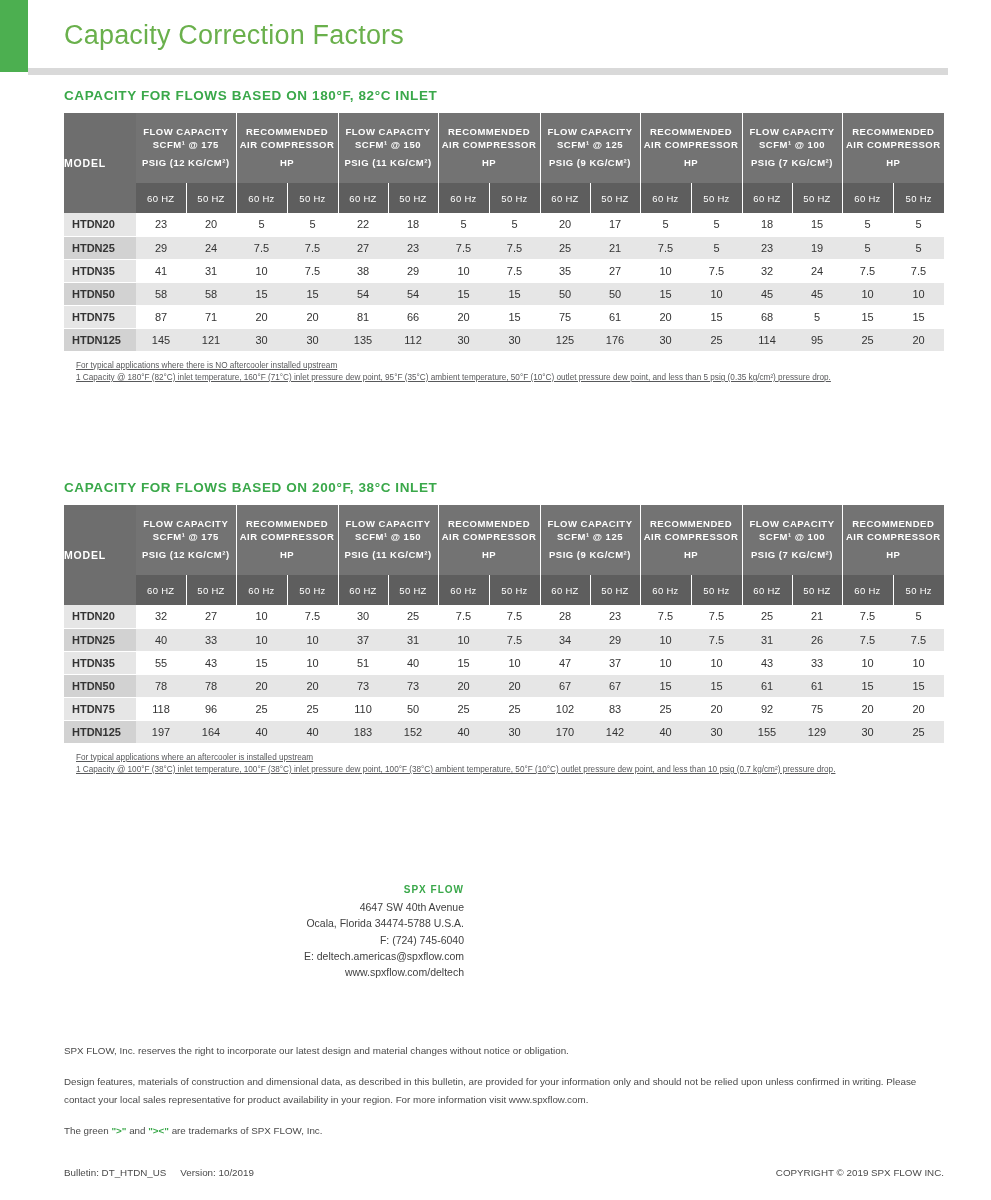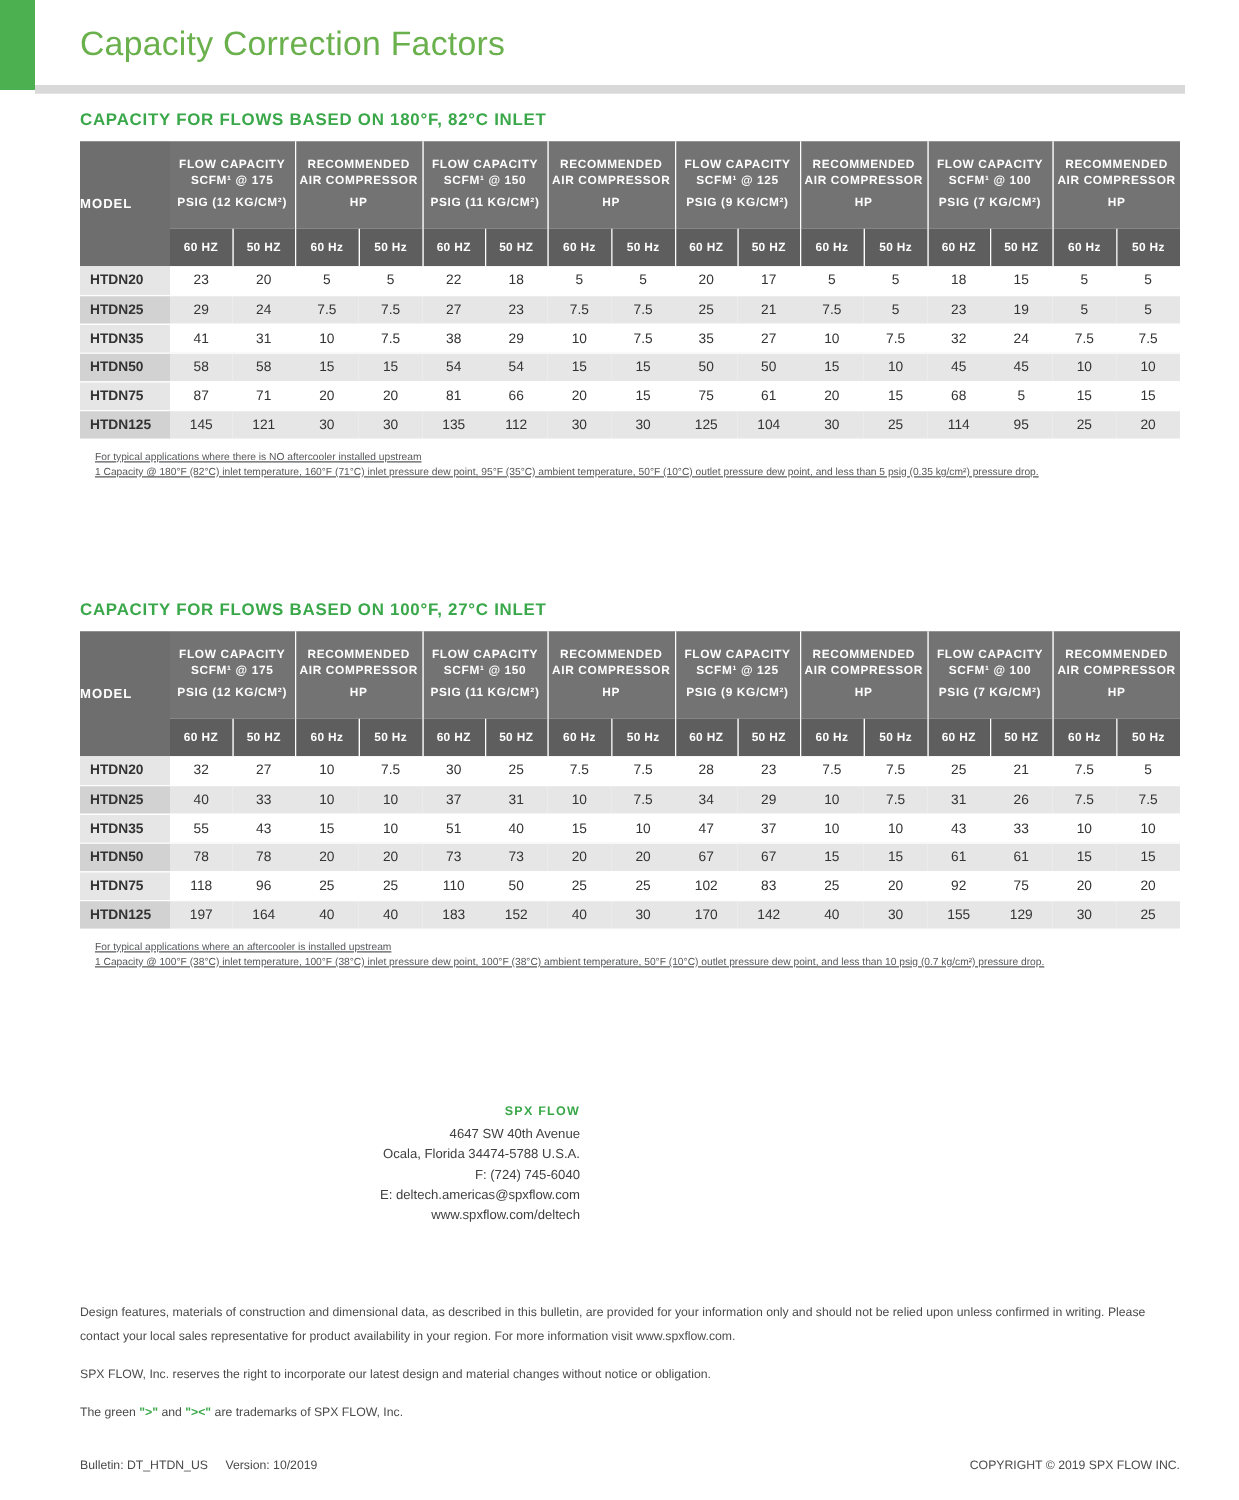--- a/index.html
+++ b/index.html
@@ -77,21 +77,21 @@
     font-weight: bold;
     letter-spacing: 0.8px;
     text-align: left;
     padding-left: 8px;
     vertical-align: middle;
   }
   .hdr-sub {
     background: #5e5e5e;
     color: #ffffff;
     font-size: 9.5px;
-    font-weight: bold;
+    font-weight: normal;
     text-align: center;
     height: 30px;
     border-left: 1px solid #ffffff;
     letter-spacing: 0.3px;
   }
   .hdr-sub.first { border-left: none; }
   .grp-title { display:block; }
   .grp-sub { display:block; }
   tbody tr td {
     height: 23px;
@@ -333,38 +333,38 @@
         <td class="model">HTDN125</td>
         <td>145</td>
         <td>121</td>
         <td>30</td>
         <td>30</td>
         <td>135</td>
         <td>112</td>
         <td>30</td>
         <td>30</td>
         <td>125</td>
-        <td>104</td>
+        <td>176</td>
         <td>30</td>
         <td>25</td>
         <td>114</td>
         <td>95</td>
         <td>25</td>
         <td>20</td>
       </tr>
     </tbody>
   </table>
   <div class="footnotes">
     <div>For typical applications where there is NO aftercooler installed upstream</div>
     <div>1  Capacity @ 180°F (82°C) inlet temperature, 160°F (71°C) inlet pressure dew point, 95°F (35°C) ambient temperature, 50°F (10°C) outlet pressure dew point, and less than 5 psig (0.35 kg/cm²) pressure drop.</div>
   </div>
 </div>
 
 <div class="section" style="top:480px;">
-  <div class="section-heading">CAPACITY FOR FLOWS BASED ON 100°F, 27°C INLET</div>
+  <div class="section-heading">CAPACITY FOR FLOWS BASED ON 200°F, 38°C INLET</div>
   <table class="cap">
     <colgroup>
       <col style="width:72px">
         <col style="width:50px">
         <col style="width:50px">
       <col style="width:51px">
         <col style="width:51px">
       <col style="width:50px">
         <col style="width:50px">
       <col style="width:51px">
@@ -561,22 +561,22 @@
   <div class="addr">
     <div>4647 SW 40th Avenue</div>
     <div>Ocala, Florida 34474-5788 U.S.A.</div>
     <div>F: (724) 745-6040</div>
     <div>E: deltech.americas@spxflow.com</div>
     <div>www.spxflow.com/deltech</div>
   </div>
 </div>
 
 <div class="legal" style="position:absolute; left:64px; top:1042px; width:880px;">
+  <p>SPX FLOW, Inc. reserves the right to incorporate our latest design and material changes without notice or obligation.</p>
   <p>Design features, materials of construction and dimensional data, as described in this bulletin, are provided for your information only and should not be relied upon unless confirmed in writing. Please contact your local sales representative for product availability in your region. For more information visit www.spxflow.com.</p>
-  <p>SPX FLOW, Inc. reserves the right to incorporate our latest design and material changes without notice or obligation.</p>
   <p class="tight">
     <span>The green </span><span class="greenmark">"&gt;"</span><span> and </span><span class="greenmark">"&gt;&lt;"</span><span> are trademarks of SPX FLOW, Inc.</span>
   </p>
   <div class="bulletin-row" style="margin-top:24px;">
     <div>
       <span>Bulletin: DT_HTDN_US</span><span class="spacer-w"></span><span>Version: 10/2019</span>
     </div>
     <div>COPYRIGHT © 2019 SPX FLOW INC.</div>
   </div>
 </div>

